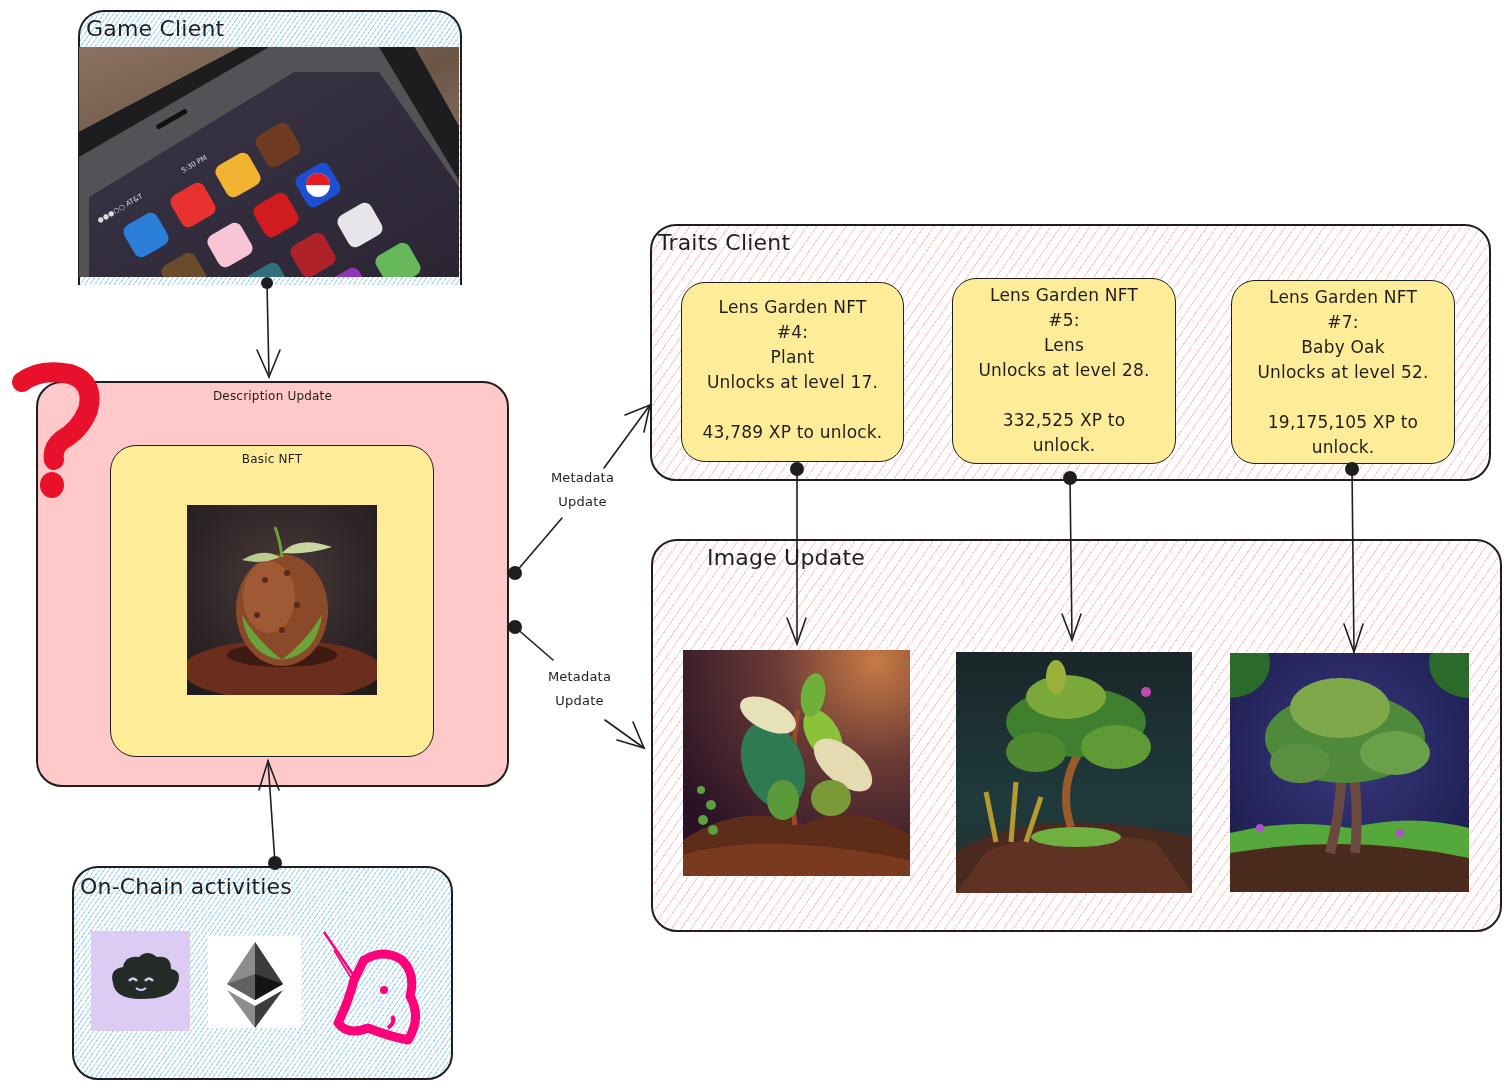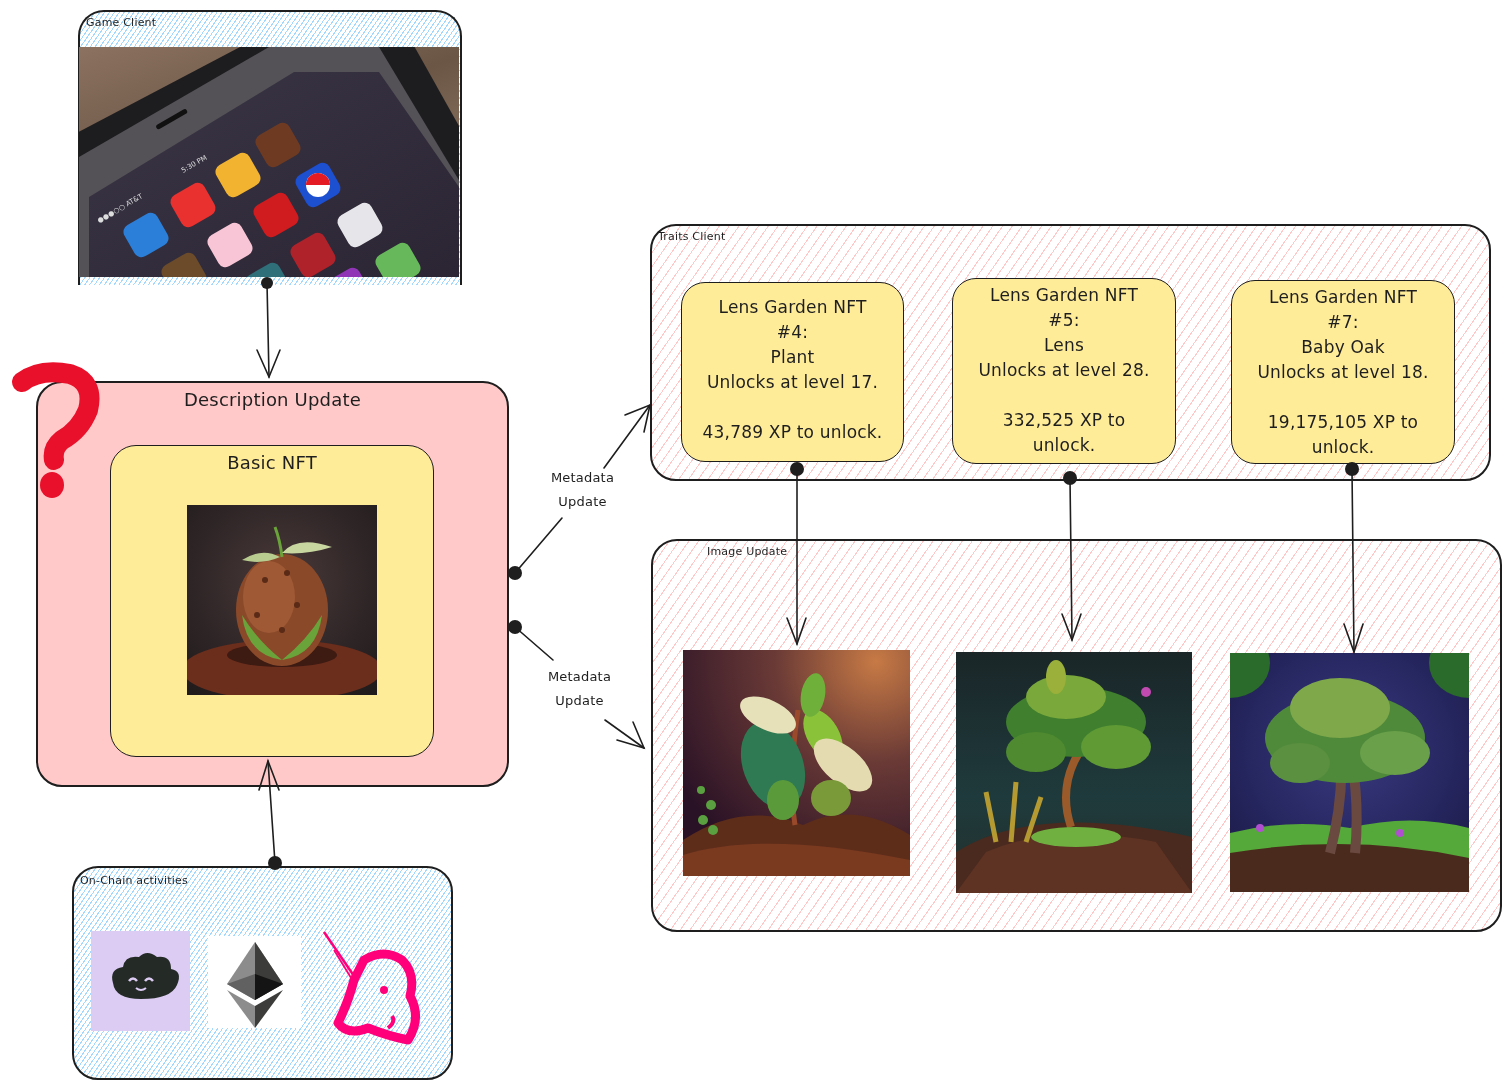--- a/index.html
+++ b/index.html
@@ -7,22 +7,22 @@
          font-family: "DejaVu Sans", sans-serif; color: #1e1e1e; }
   .abs { position: absolute; }
   .hand { font-family: "DejaVu Sans", sans-serif; font-size: 13px; color: #1e1e1e; letter-spacing: 0.2px; }
 
   .box { position: absolute; border: 2px solid #1e1e1e; border-radius: 26px; box-sizing: border-box; }
   .hatch-blue { background: repeating-linear-gradient(-55deg, #ffffff 0px, #ffffff 3px, #a5d8ff 3px, #a5d8ff 4px); }
   .hatch-red  { background: repeating-linear-gradient(-55deg, #ffffff 0px, #ffffff 7px, #ffc9c9 7px, #ffc9c9 8px); }
   .pink-fill { background: #ffc9c9; }
   .yellow-fill { background: #ffec99; }
 
-  .box-label { position: absolute; left: 6px; top: 2px; font-size: 11px; }
-  .center-label { position: absolute; left: 0; right: 0; text-align: center; font-size: 18px; }
+  .box-label { position: absolute; left: 6px; top: 2px; font-size: 22px; }
+  .center-label { position: absolute; left: 0; right: 0; text-align: center; font-size: 12px; }
 
   .trait-card { position: absolute; border: 1.6px solid #1e1e1e; border-radius: 24px; background: #ffec99;
                 box-sizing: border-box; text-align: center; font-size: 17px; line-height: 25px; padding-top: 12px; }
   .trait-card div { white-space: nowrap; }
 
   .img-tile { position: absolute; overflow: hidden; }
   svg.overlay { position: absolute; left: 0; top: 0; pointer-events: none; }
 </style>
 </head>
 <body>
@@ -145,21 +145,21 @@
   <div>Unlocks at level 28.</div>
   <div style="height:25px;"></div>
   <div>332,525 XP to</div>
   <div>unlock.</div>
 </div>
 
 <div class="trait-card hand" style="left:1231px; top:280px; width:224px; height:184px; padding-top:4px;">
   <div>Lens Garden NFT</div>
   <div>#7:</div>
   <div>Baby Oak</div>
-  <div>Unlocks at level 18.</div>
+  <div>Unlocks at level 52.</div>
   <div style="height:25px;"></div>
   <div>19,175,105 XP to</div>
   <div>unlock.</div>
 </div>
 
 <div class="box hatch-red" style="left:651px; top:539px; width:851px; height:393px;">
   <span class="box-label hand" style="top:4px;margin-left:48px;">Image Update</span>
 </div>
 
 <div class="img-tile" style="left:683px; top:650px; width:227px; height:226px; background: radial-gradient(circle at 85% 5%, #c77a45 0%, #6a3a36 35%, #2a1226 80%);">

